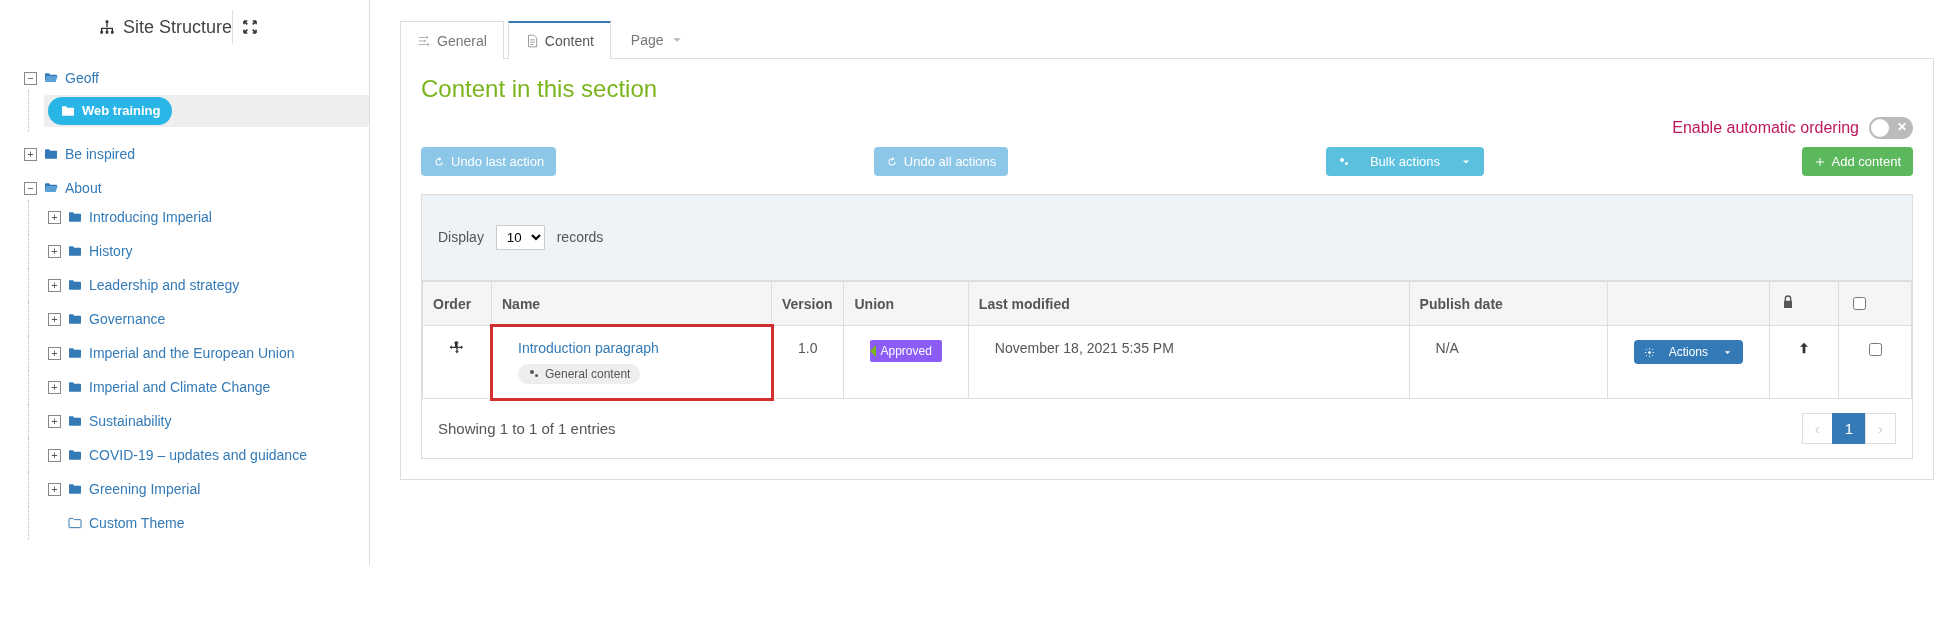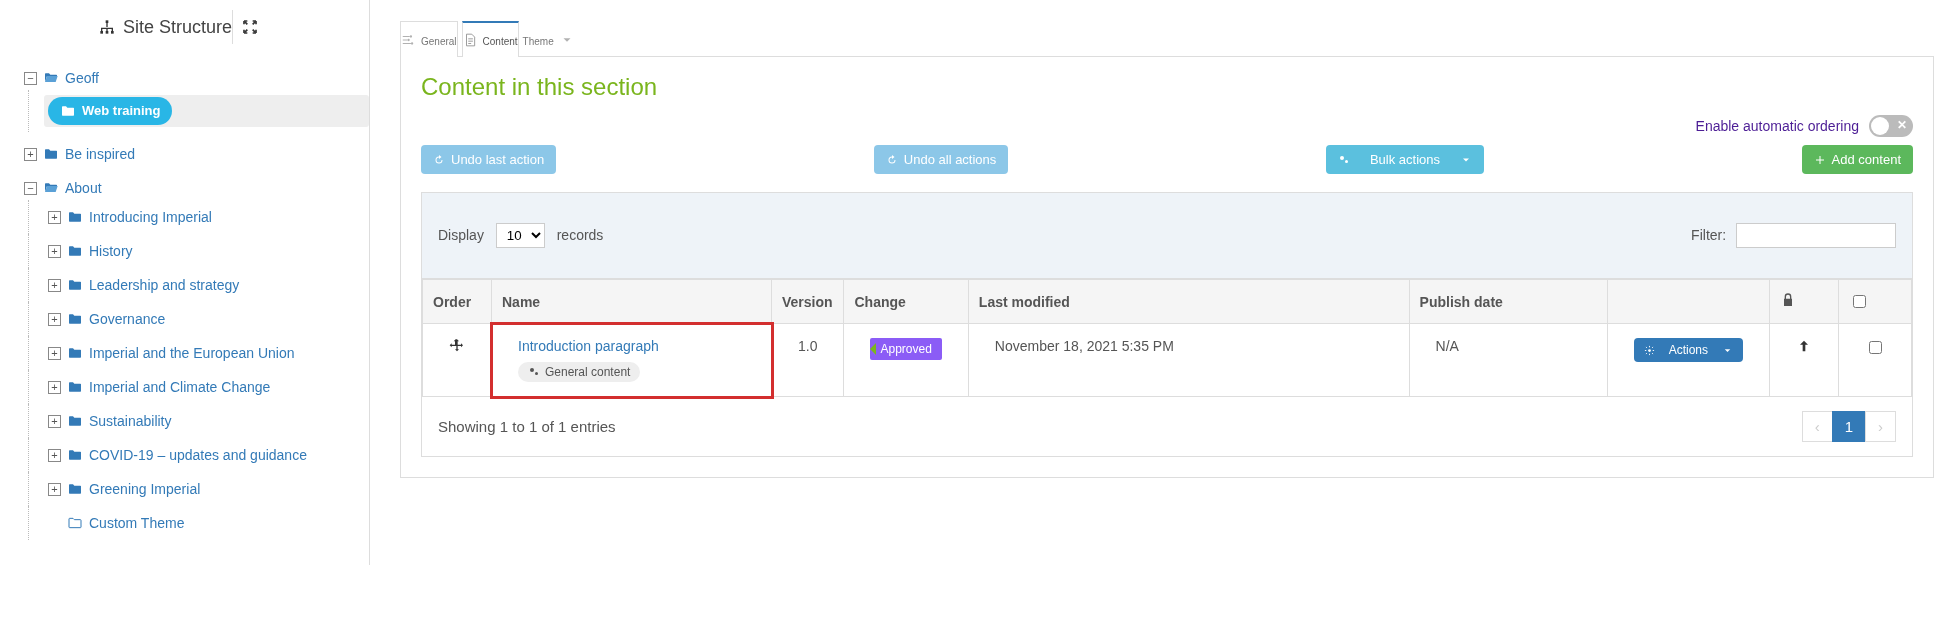--- a/index.html
+++ b/index.html
@@ -115,32 +115,32 @@
   .main {
     flex: 1;
     padding: 20px 0 0 30px;
   }
   .tabs {
     display: flex;
     border-bottom: 1px solid #ddd;
   }
   .tab {
     display: inline-flex;
-    align-items: flex-end;
+    align-items: center;
     gap: 6px;
-    padding: 10px 0;
+    padding: 10px 16px;
     border: 1px solid #ddd;
     border-bottom: none;
     margin-right: 4px;
     background: #fff;
     color: #777;
     cursor: pointer;
     position: relative;
     top: 1px;
-    font-size: 10px;
+    font-size: 14px;
   }
   .tab.active {
     color: #555;
     border-top: 2px solid #337ab7;
     background: #fff;
   }
   .tab svg { width:14px; height:14px; opacity:0.65; }
   .tab.more { border: none; background: transparent; }
 
   .panel {
@@ -154,21 +154,21 @@
     font-weight: 300;
     margin: 0 0 14px 0;
   }
   .panel-head-row {
     display: flex;
     align-items: center;
     justify-content: flex-end;
     gap: 10px;
     margin-bottom: 8px;
   }
-  .auto-order-label { color:#4c1d95; font-size:14px; }
+  .auto-order-label { color:#be185d; font-size:16px; }
   .switch {
     width: 44px; height: 22px;
     border-radius: 11px;
     background: #bbb;
     position: relative;
     cursor: pointer;
     display: inline-flex; align-items:center;
   }
   .switch::after {
     content:"";
@@ -523,21 +523,21 @@
       <div class="tab active">
         <span class="ico">
             <svg viewBox="0 0 24 24" fill="#555">
               <path d="M6 2h9l5 5v15H6V2z" fill="none" stroke="#555" stroke-width="1.5"></path>
               <path d="M9 10h8M9 14h8M9 18h5" stroke="#555" stroke-width="1.5"></path>
             </svg>
           </span>
         <span>Content</span>
       </div>
       <div class="tab more">
-        <span>Theme</span>
+        <span>Page</span>
         <span class="ico">
             <svg viewBox="0 0 24 24" fill="#888">
               <path d="M6 9l6 6 6-6z"></path>
             </svg>
           </span>
       </div>
     </div>
 
     <div class="panel">
       <h2 class="panel-title">Content in this section</h2>
@@ -592,33 +592,29 @@
 
       <div class="table-wrap">
         <div class="table-controls">
           <div>
             <span>Display</span>
             <select>
               <option>10</option>
             </select>
             <span>records</span>
           </div>
-          <div>
-            <span>Filter:</span>
-            <input type="text" style="">
-          </div>
         </div>
 
         <table class="data">
           <thead>
             <tr>
               <th style="width:60px">Order</th>
               <th style="width:280px">Name</th>
               <th style="width:70px">Version</th>
-              <th style="width:90px">Change</th>
+              <th style="width:90px">Union</th>
               <th>Last modified</th>
               <th>Publish date</th>
               <th style="width:100px"></th>
               <th style="width:30px" class="lock-cell">
                 <span class="ico">
                     <svg viewBox="0 0 24 24" fill="#555">
                       <path d="M7 10V7a5 5 0 1110 0v3h1v11H6V10h1zm2 0h6V7a3 3 0 10-6 0v3z"></path>
                     </svg>
                   </span>
               </th>

